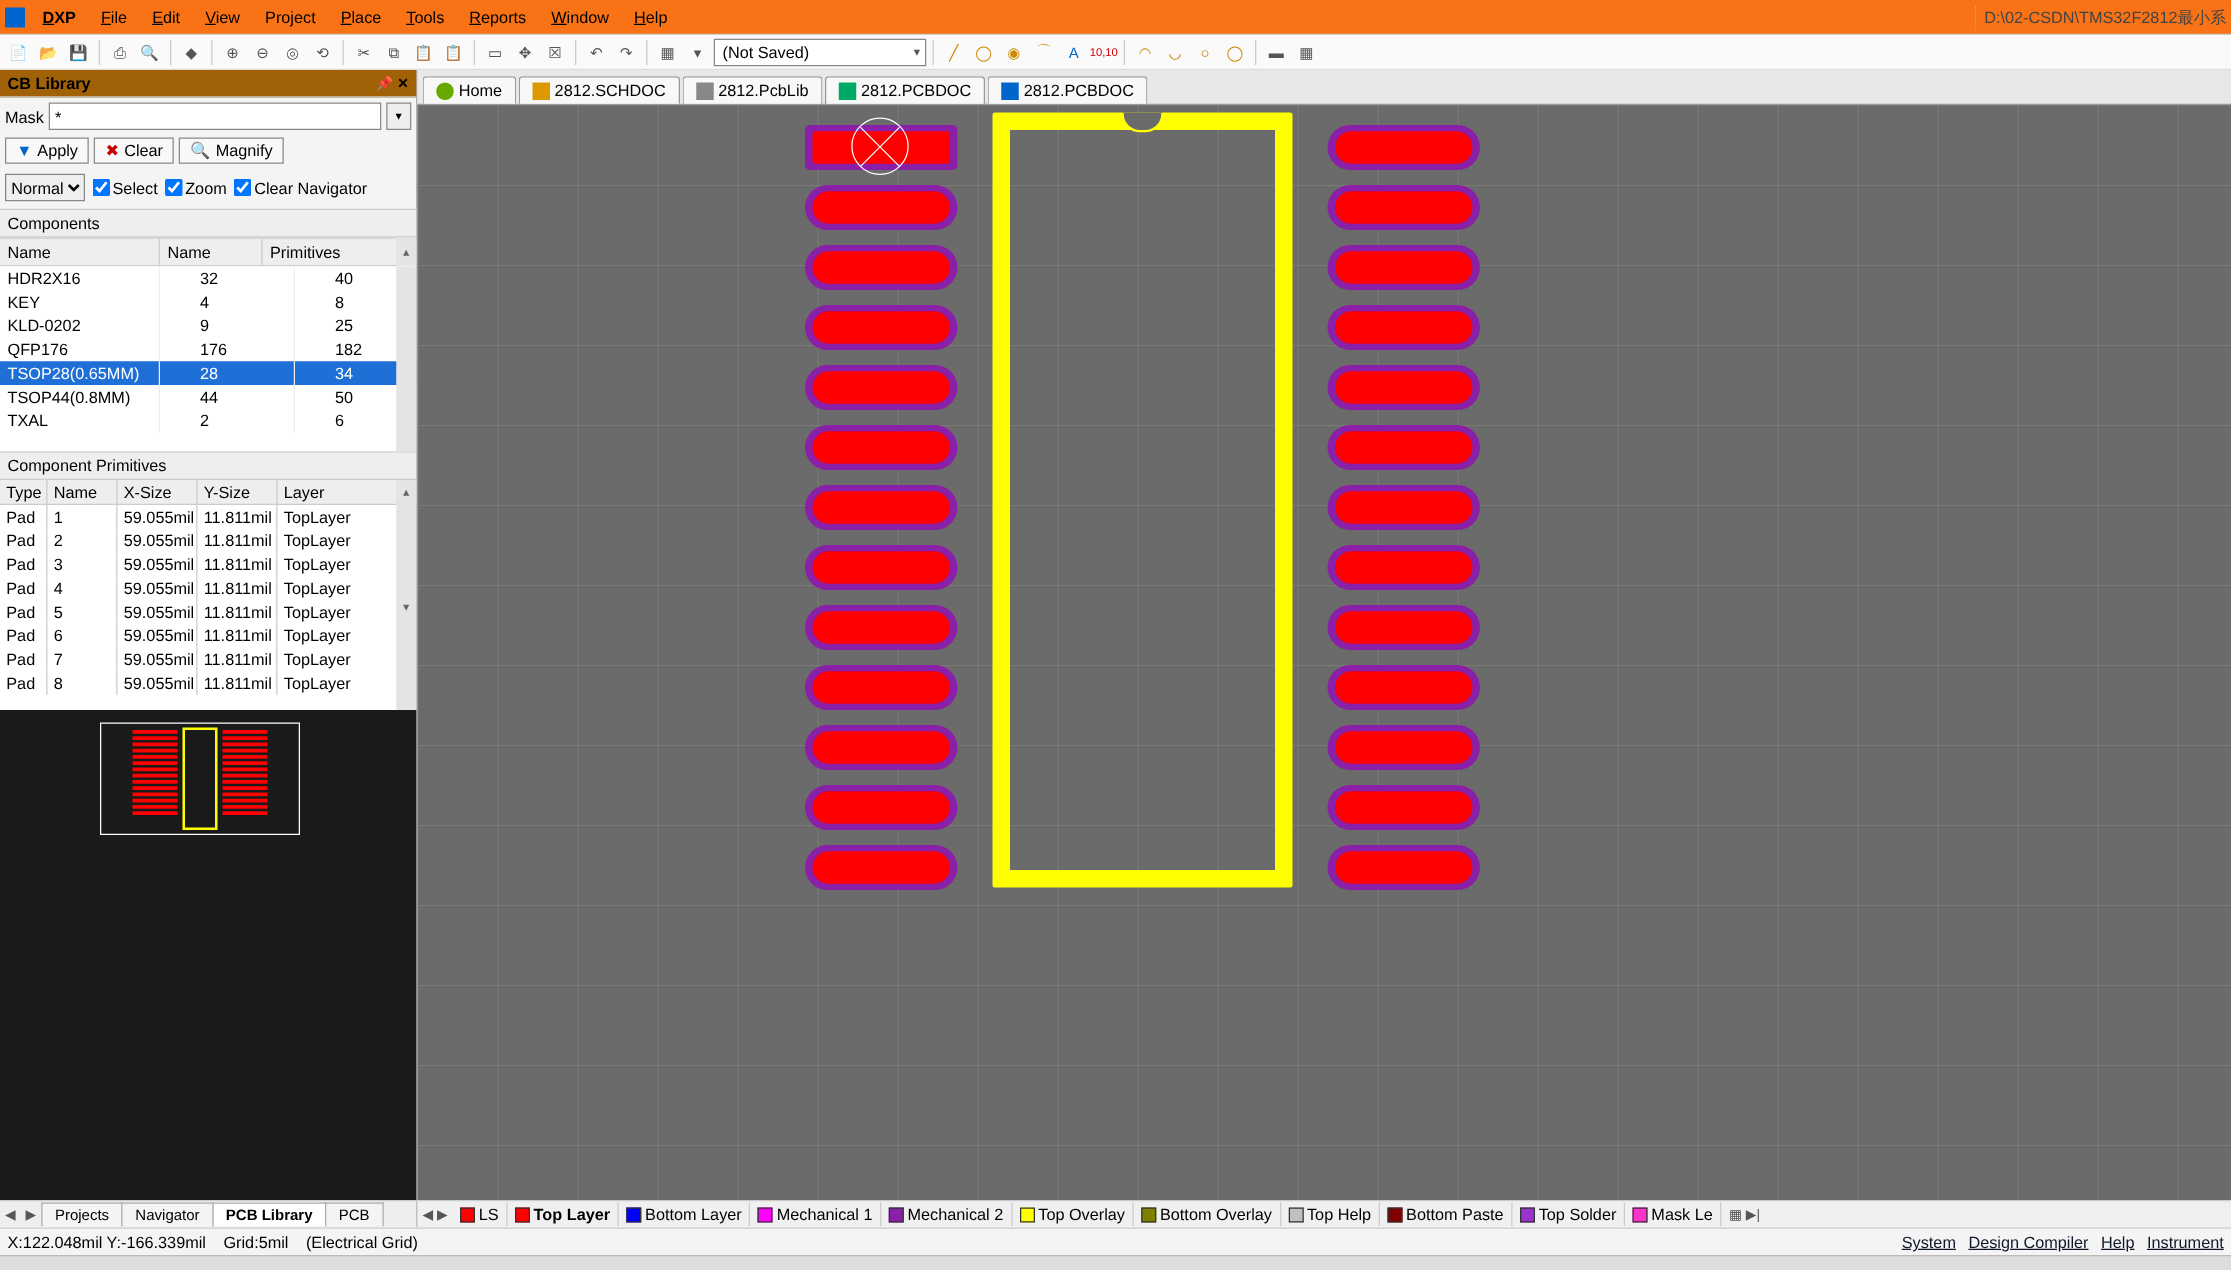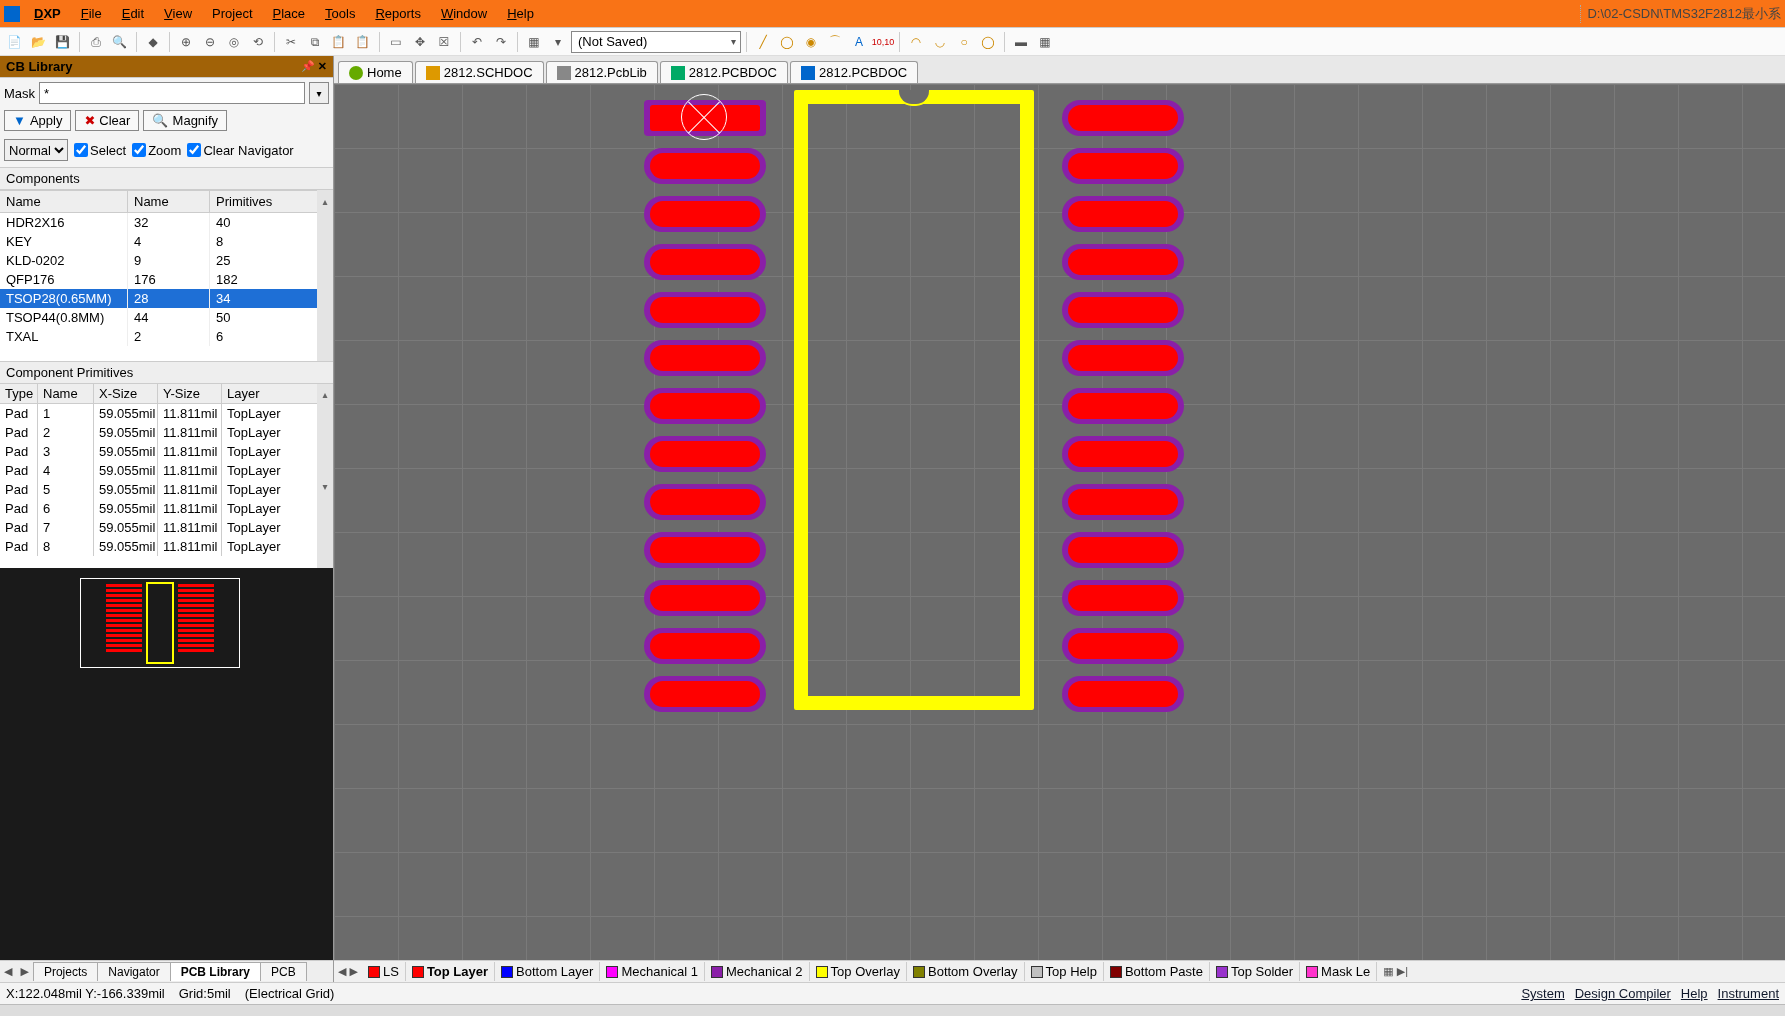--- a/index.html
+++ b/index.html
@@ -29,21 +29,21 @@
 .btn-row { display: flex; gap: 4px; padding: 2px 4px 6px; }
 .pbtn { border: 1px solid #888; background: #f8f8f8; padding: 2px 8px; display: flex; align-items: center; gap: 4px; font-size: 13px; }
 .opts-row { display: flex; align-items: center; gap: 6px; padding: 2px 4px 6px; }
 .opts-row select { height: 22px; border: 1px solid #888; }
 .chk { display: flex; align-items: center; gap: 2px; }
 .chk input { width: 14px; height: 14px; }
 
 .grid-head { display: flex; background: #eee; border-top: 1px solid #ccc; border-bottom: 1px solid #ccc; }
 .grid-head > div { padding: 3px 6px; border-right: 1px solid #ccc; font-size: 13px; }
 .grid-body { overflow-y: auto; background: #fff; }
-.grow { display: flex; }
+.grow { display: flex; gap: 26px; }
 .grow > div { padding: 2px 6px; border-right: 1px solid #eee; font-size: 13px; }
 .grow.sel { background: #1e6fd6; color: #fff; }
 .section-label { background: #eee; padding: 3px 6px; border-top: 1px solid #ccc; border-bottom: 1px solid #ccc; }
 
 .prim-head { display: flex; background: #eee; border-bottom: 1px solid #ccc; }
 .prim-head > div, .prow > div { padding: 2px 5px; border-right: 1px solid #ccc; font-size: 13px; }
 .prow { display: flex; }
 
 .preview { flex: 1; background: #1a1a1a; position: relative; min-height: 110px; }
 .preview .mini-outline { position: absolute; left: 80px; top: 10px; width: 160px; height: 90px; border: 1px solid #fff; }

